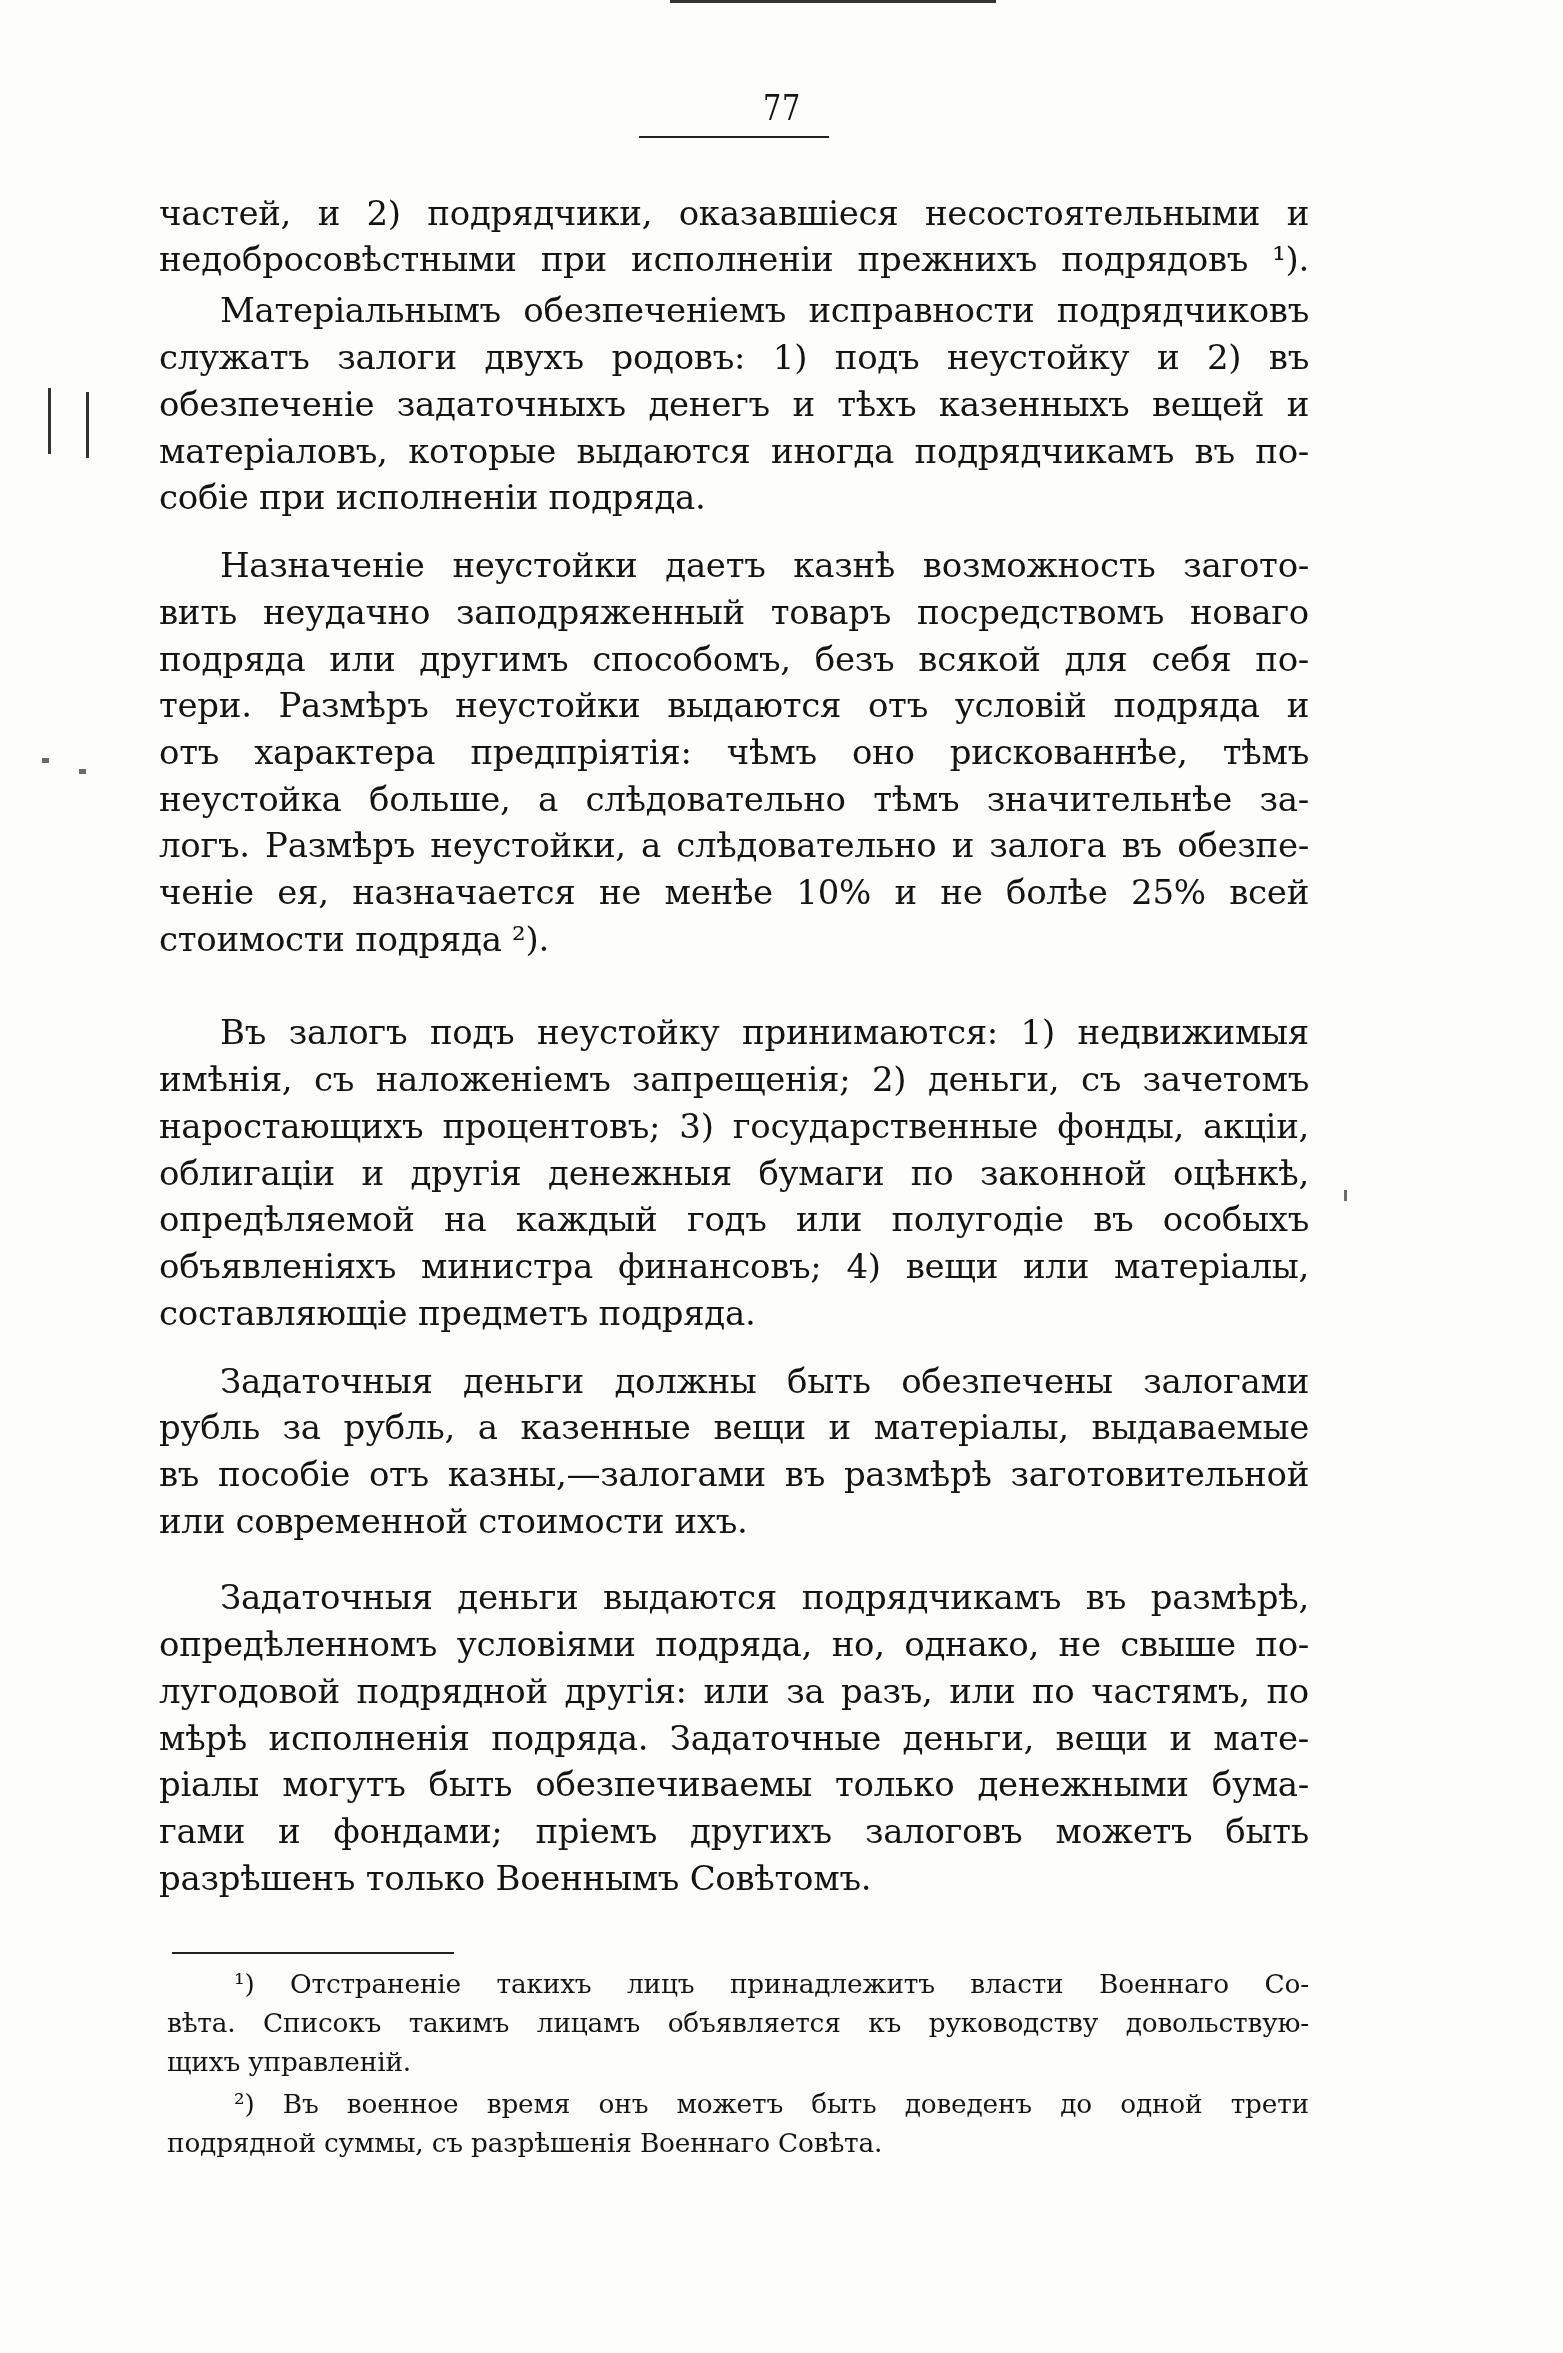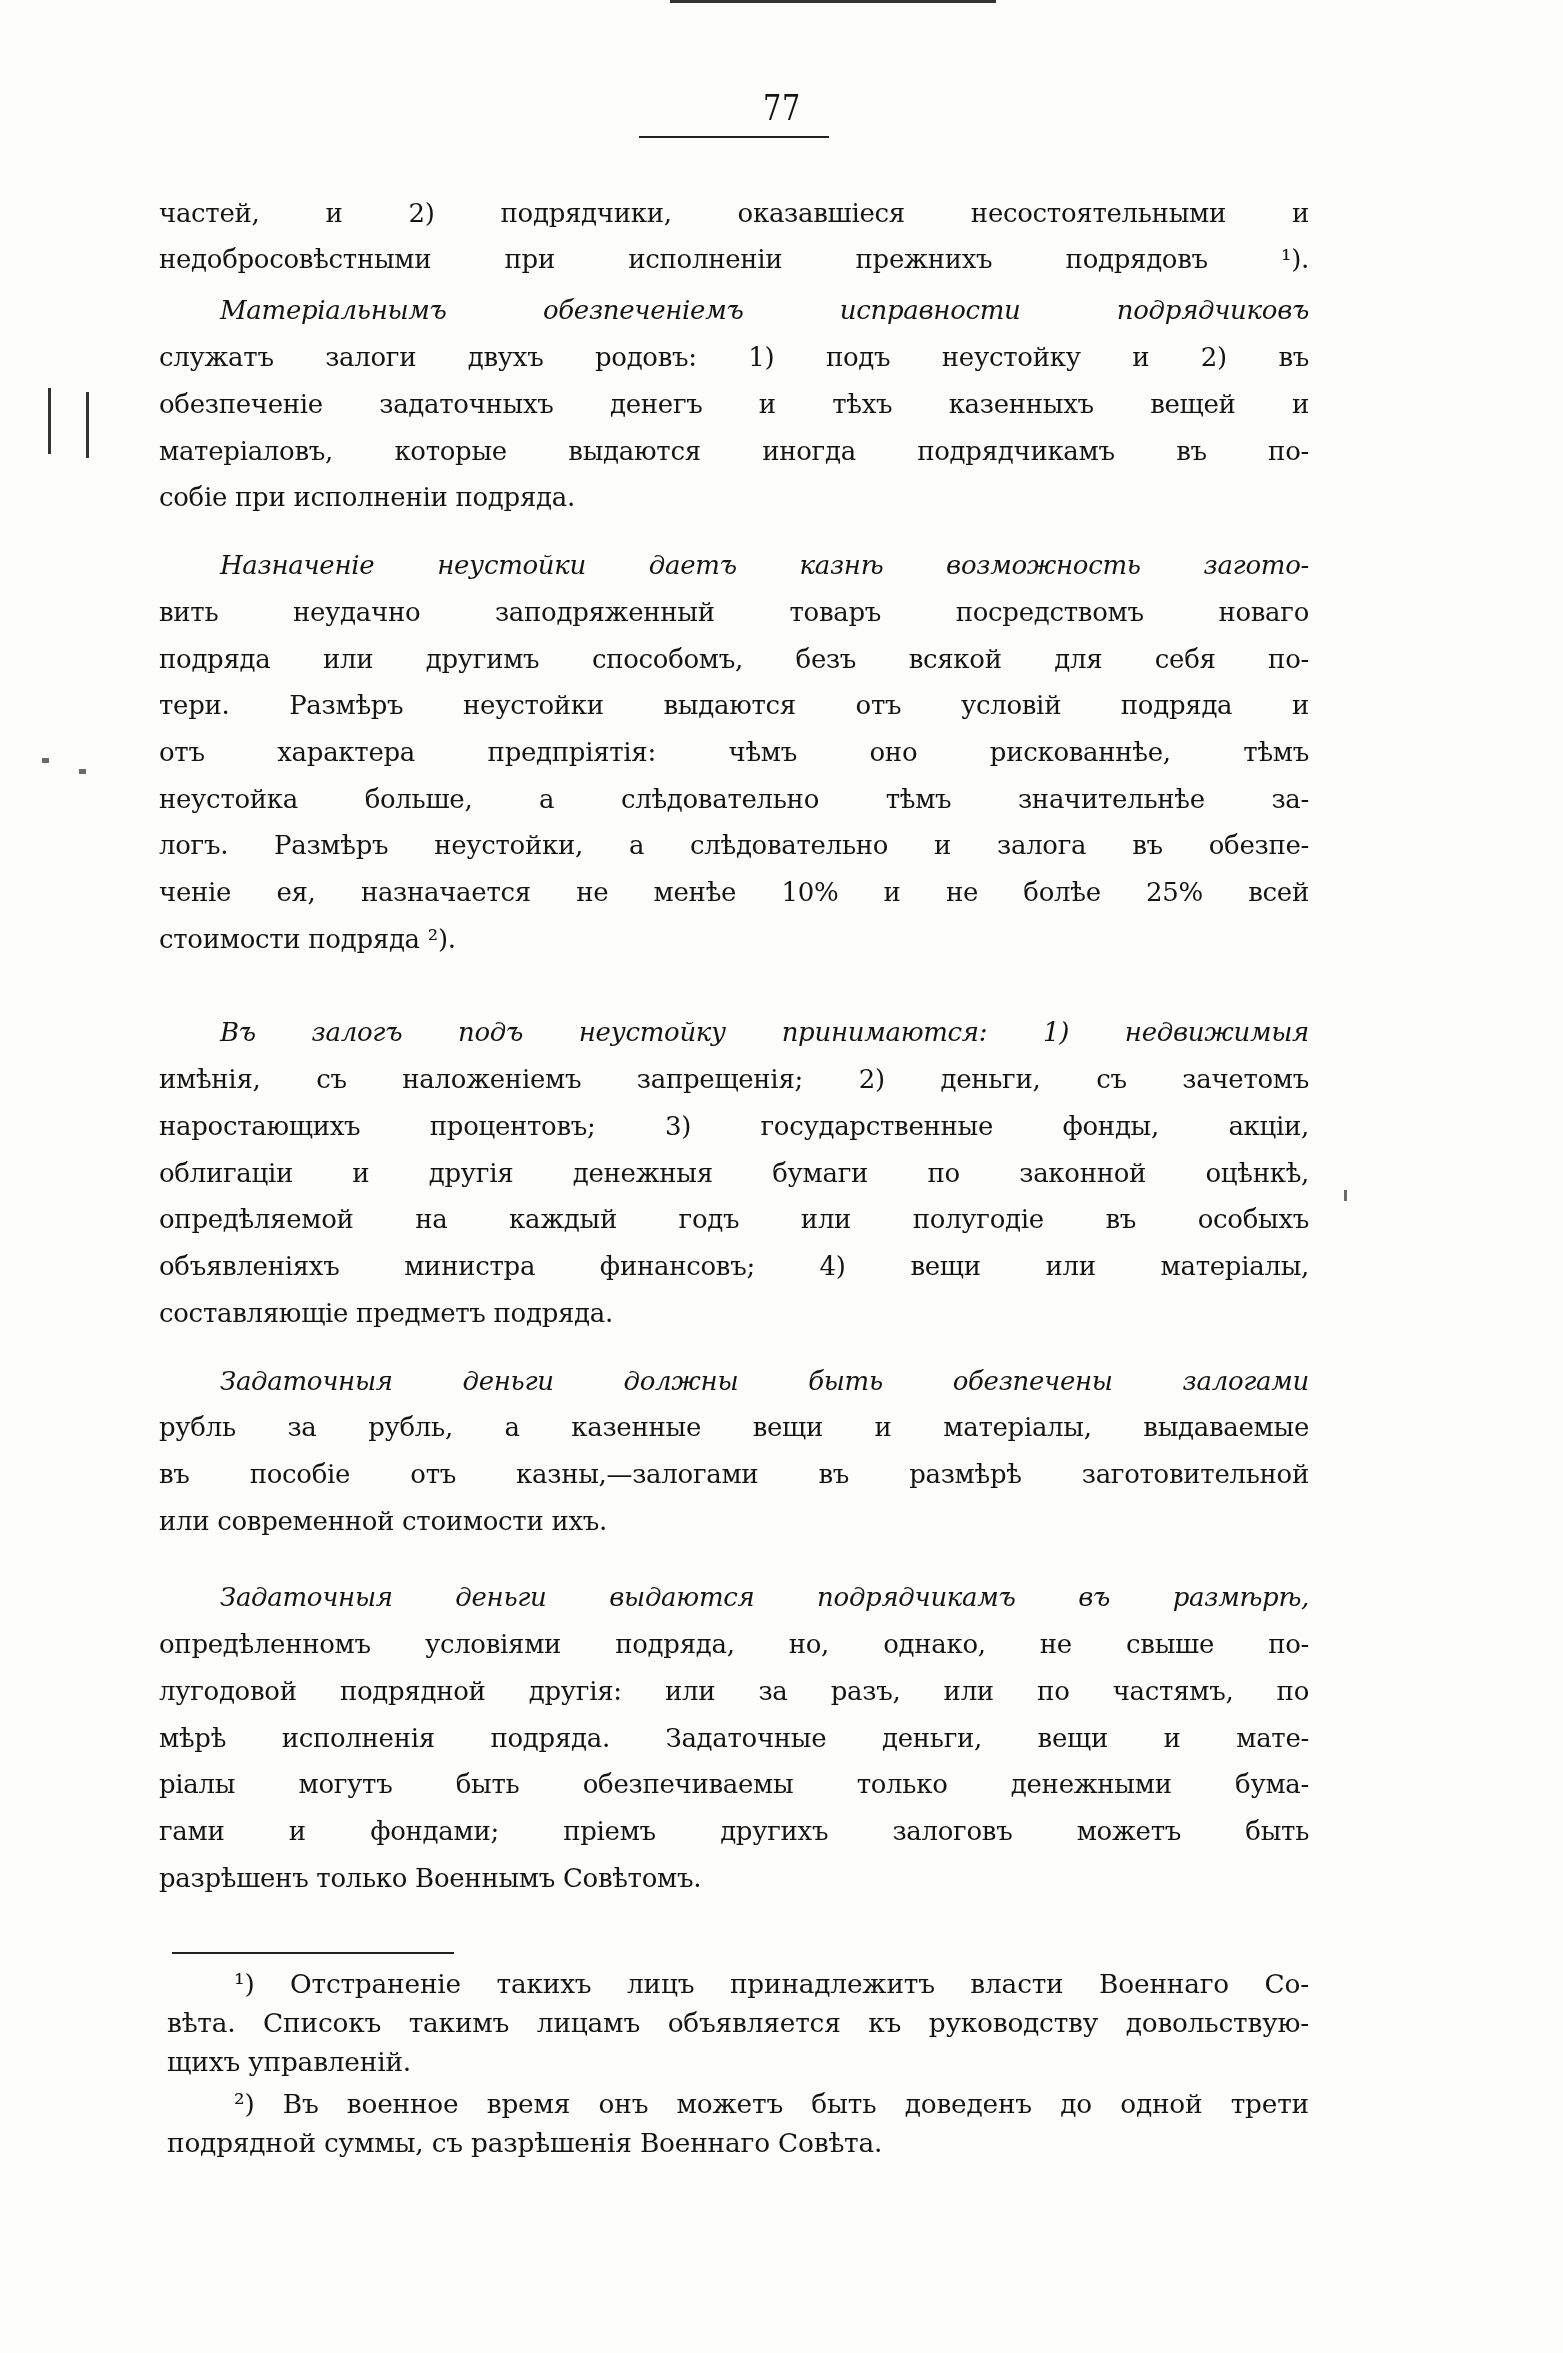--- a/index.html
+++ b/index.html
@@ -4,24 +4,24 @@
 <style>
   html, body { margin: 0; padding: 0; background: #ffffff; }
   body { width: 1564px; height: 2354px; position: relative; overflow: hidden;
          font-family: "DejaVu Serif", "Liberation Serif", serif; color: #141414; }
   .page { position: absolute; left: 0; top: 0; width: 1564px; height: 2354px; background: #fdfdfc; }
   .speck { position: absolute; background: #6a6a6a; }
   .top-rule { position: absolute; left: 670px; top: 0; width: 326px; height: 2.6px; background: #333; }
   .page-number { position: absolute; left: 0; width: 1564px; top: 88px; text-align: center;
                  font-size: 35px; letter-spacing: 0.9px; transform: scaleX(0.82); }
   .page-number-rule { position: absolute; left: 639px; top: 136px; width: 190px; height: 1.8px; background: #222; }
-  .body-line { position: absolute; left: 159px; width: 1150px; font-size: 26px; line-height: 47px;
+  .body-line { position: absolute; left: 159px; width: 1150px; font-size: 34px; line-height: 47px;
                white-space: nowrap; text-align: justify; text-align-last: justify; letter-spacing: -0.3px; }
   .body-line.last { text-align-last: left; }
-  .body-line.indent { left: 220px; width: 1089px; font-style: italic; }
+  .body-line.indent { left: 220px; width: 1089px; }
   .it { }
   .fn-rule { position: absolute; left: 172px; top: 1952px; width: 282px; height: 1.8px; background: #222; }
   .fn-line { position: absolute; left: 167px; width: 1142px; font-size: 26.4px; line-height: 39px;
              white-space: nowrap; text-align: justify; text-align-last: justify; letter-spacing: -0.2px; }
   .fn-line.last { text-align-last: left; }
   .fn-line.indent { left: 234px; width: 1075px; }
   .margin-mark { position: absolute; width: 2.6px; background: #333; }
 </style>
 </head>
 <body>

